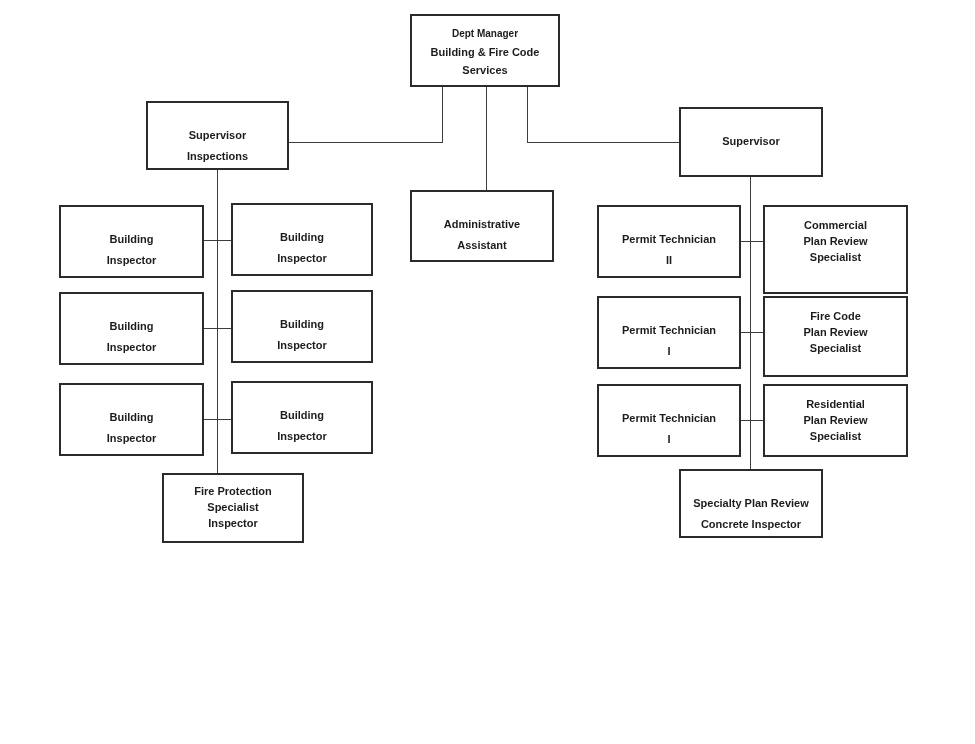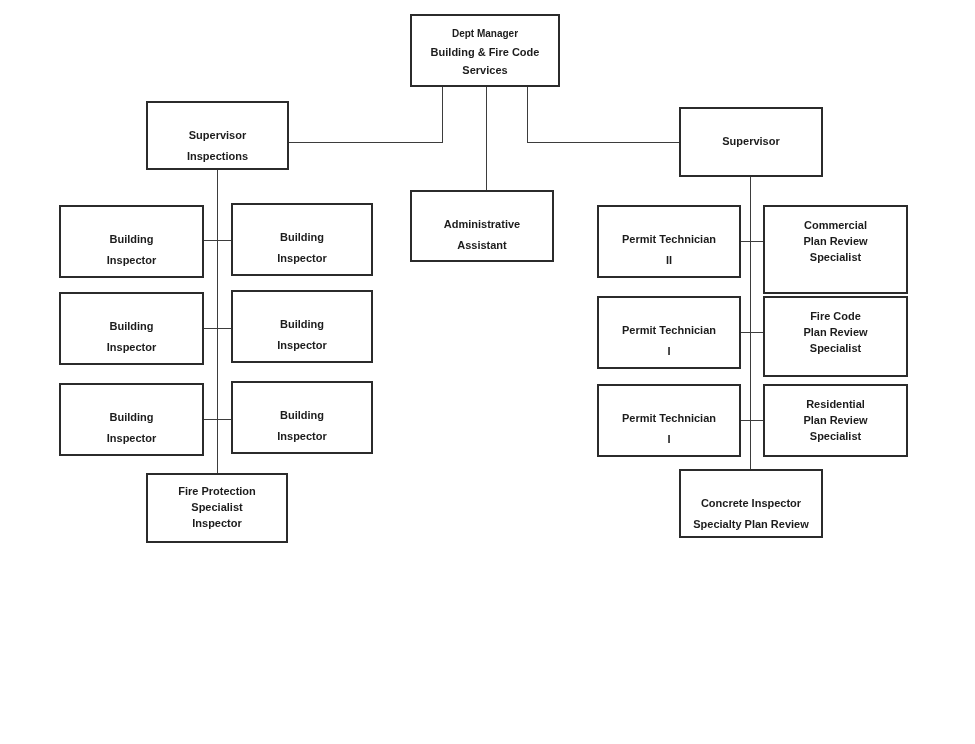--- a/index.html
+++ b/index.html
@@ -38,21 +38,21 @@
   .n-dept      { left: 410px; top: 14px;  width: 150px; height: 73px; }
   .n-sup-insp  { left: 146px; top: 101px; width: 143px; height: 69px; }
   .n-sup-plan  { left: 679px; top: 107px; width: 144px; height: 70px; }
   .n-admin     { left: 410px; top: 190px; width: 144px; height: 72px; }
   .n-bi1       { left: 59px;  top: 205px; width: 145px; height: 73px; }
   .n-bi2       { left: 231px; top: 203px; width: 142px; height: 73px; }
   .n-bi3       { left: 59px;  top: 292px; width: 145px; height: 73px; }
   .n-bi4       { left: 231px; top: 290px; width: 142px; height: 73px; }
   .n-bi5       { left: 59px;  top: 383px; width: 145px; height: 73px; }
   .n-bi6       { left: 231px; top: 381px; width: 142px; height: 73px; }
-  .n-fire-prot { left: 146px; top: 473px; width: 142px; height: 70px; padding-top: 8px; }
+  .n-fire-prot { left: 162px; top: 473px; width: 142px; height: 70px; padding-top: 8px; }
   .n-pt2       { left: 597px; top: 205px; width: 144px; height: 73px; }
   .n-comm      { left: 763px; top: 205px; width: 145px; height: 89px; }
   .n-pt1a      { left: 597px; top: 296px; width: 144px; height: 73px; }
   .n-fcode     { left: 763px; top: 296px; width: 145px; height: 81px; }
   .n-pt1b      { left: 597px; top: 384px; width: 144px; height: 73px; }
   .n-resid     { left: 763px; top: 384px; width: 145px; height: 73px; }
   .n-spec      { left: 679px; top: 469px; width: 144px; height: 69px; }
 
   
   .line {
@@ -165,17 +165,17 @@
     <span class="t">Plan Review</span>
     <span class="t">Specialist</span>
   </div>
   <div class="node gap3 n-resid">
     <span class="t">Residential</span>
     <span class="t">Plan Review</span>
     <span class="t">Specialist</span>
   </div>
 
   <div class="node gap2 n-spec">
+    <span class="t">Specialty Plan Review</span>
     <span class="t">Concrete Inspector</span>
-    <span class="t">Specialty Plan Review</span>
   </div>
 
 </div>
 
 </body></html>

